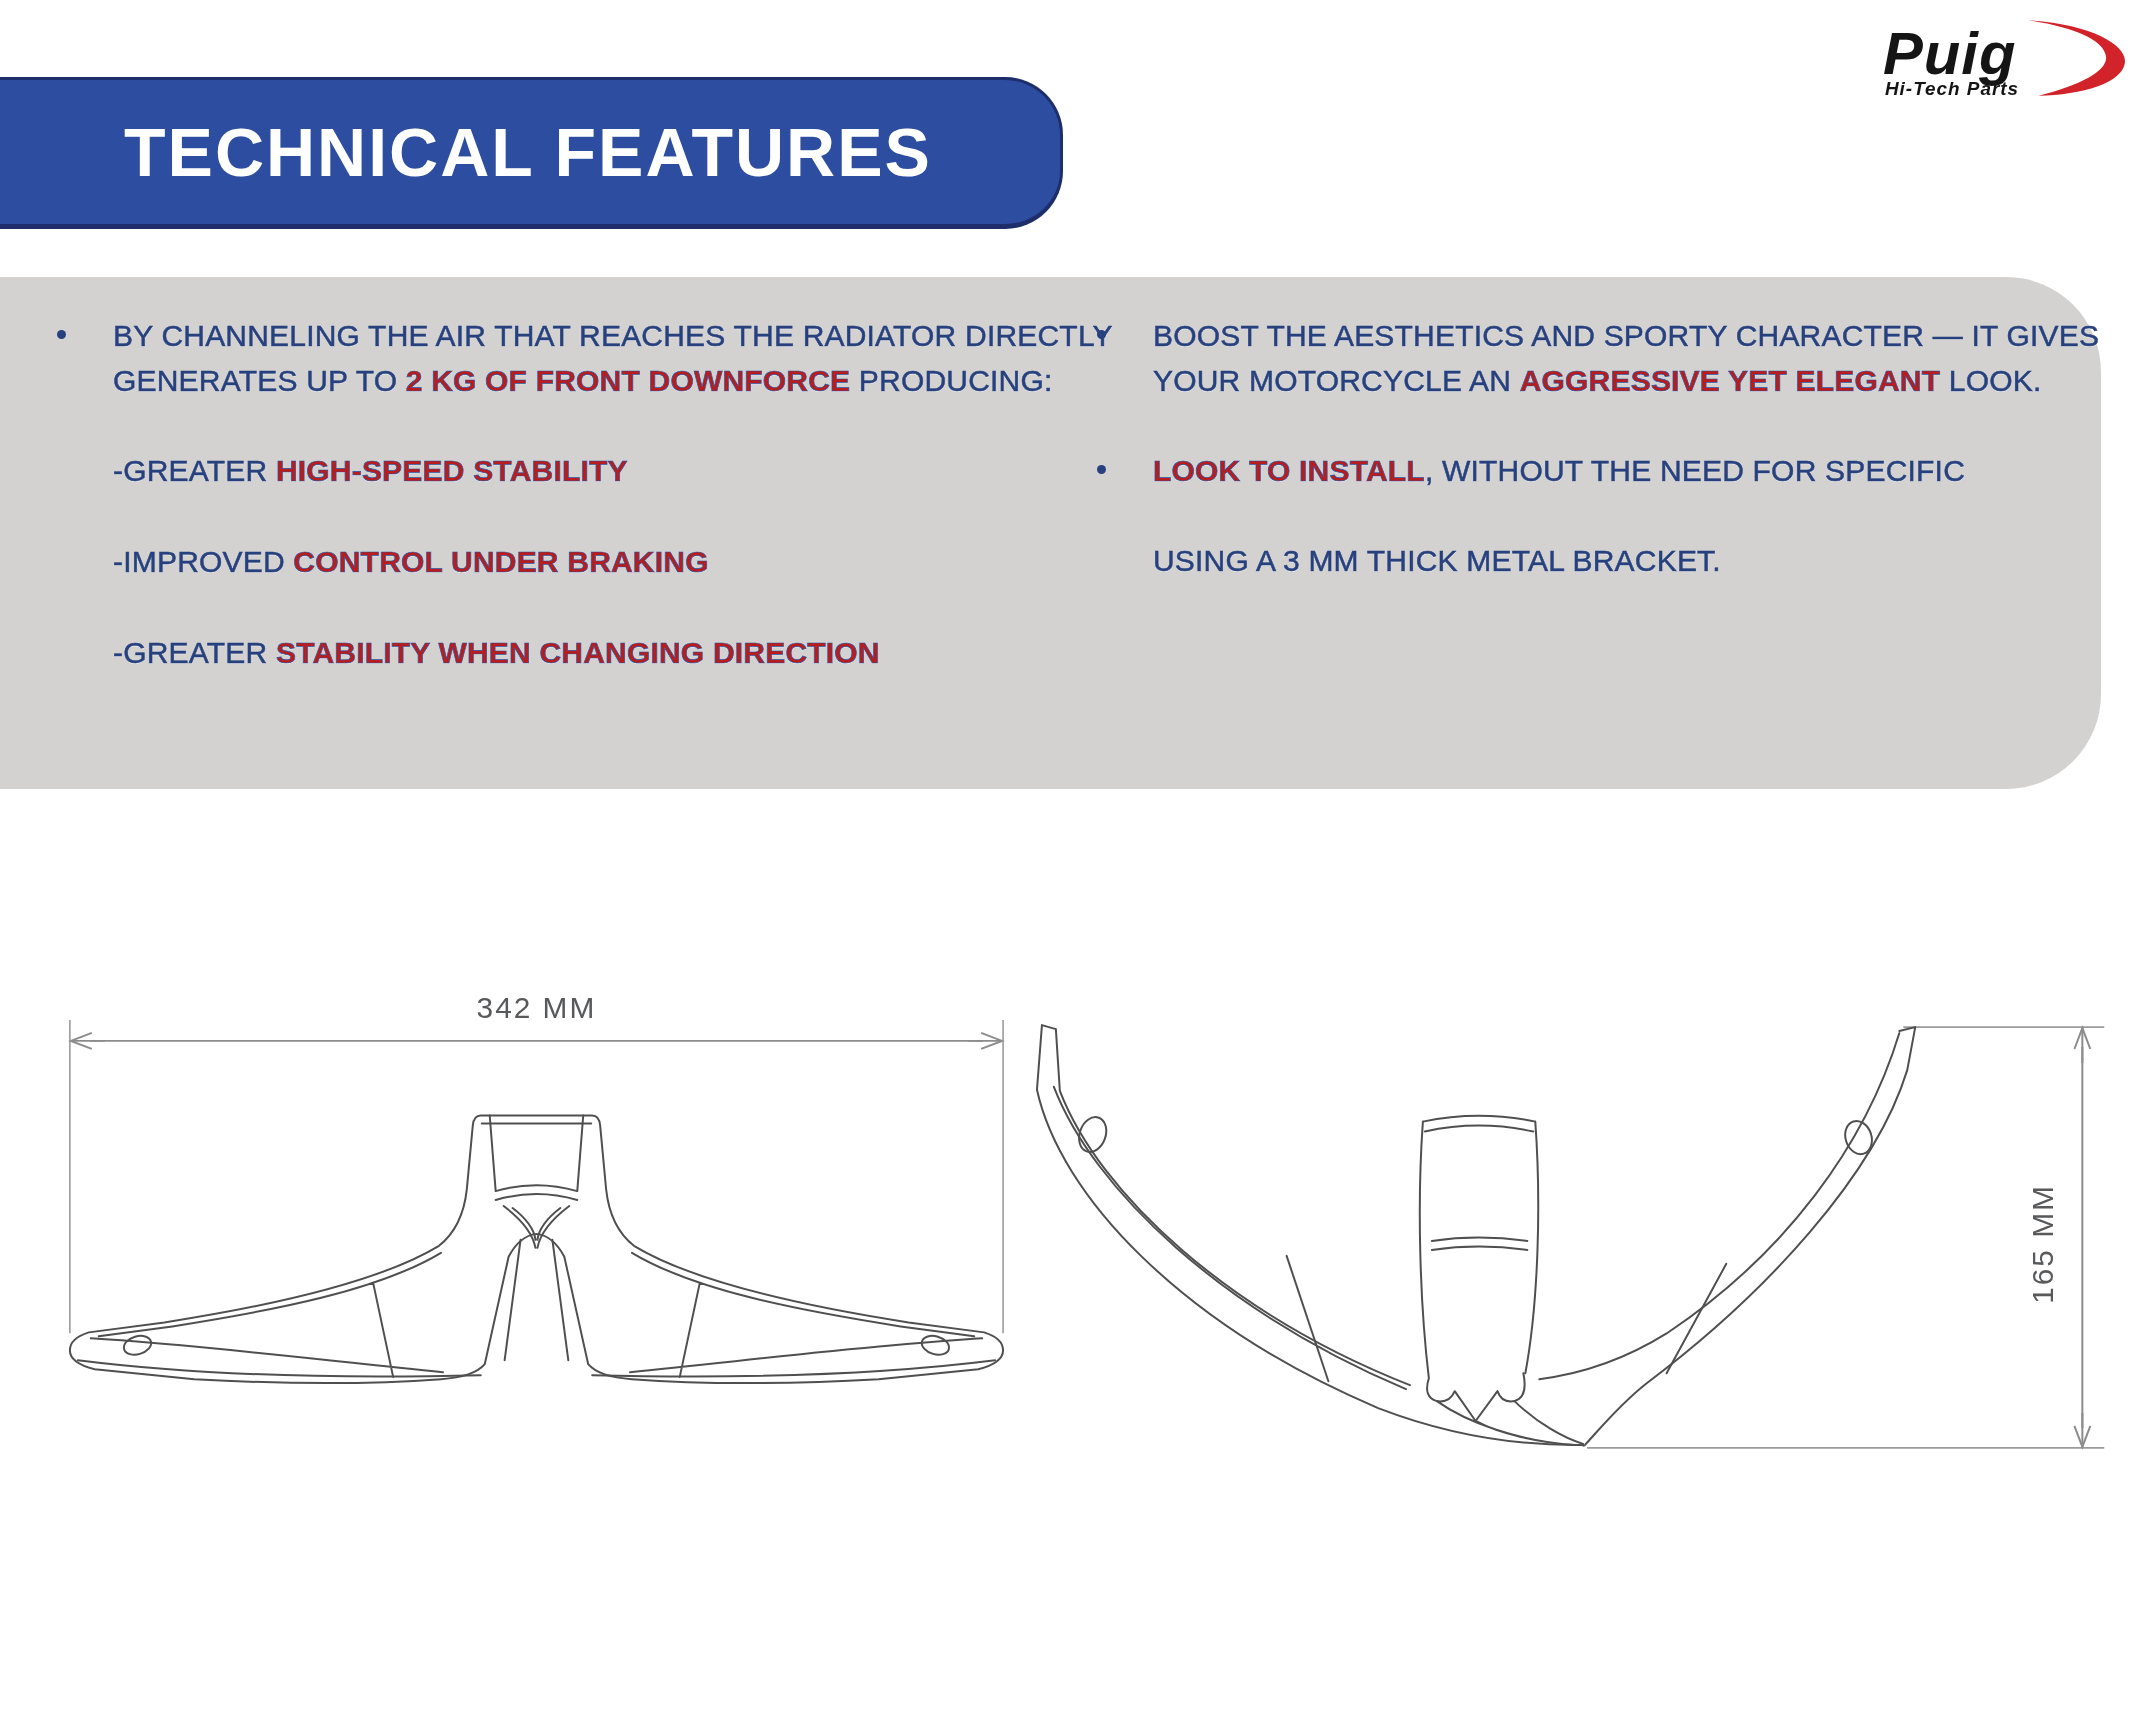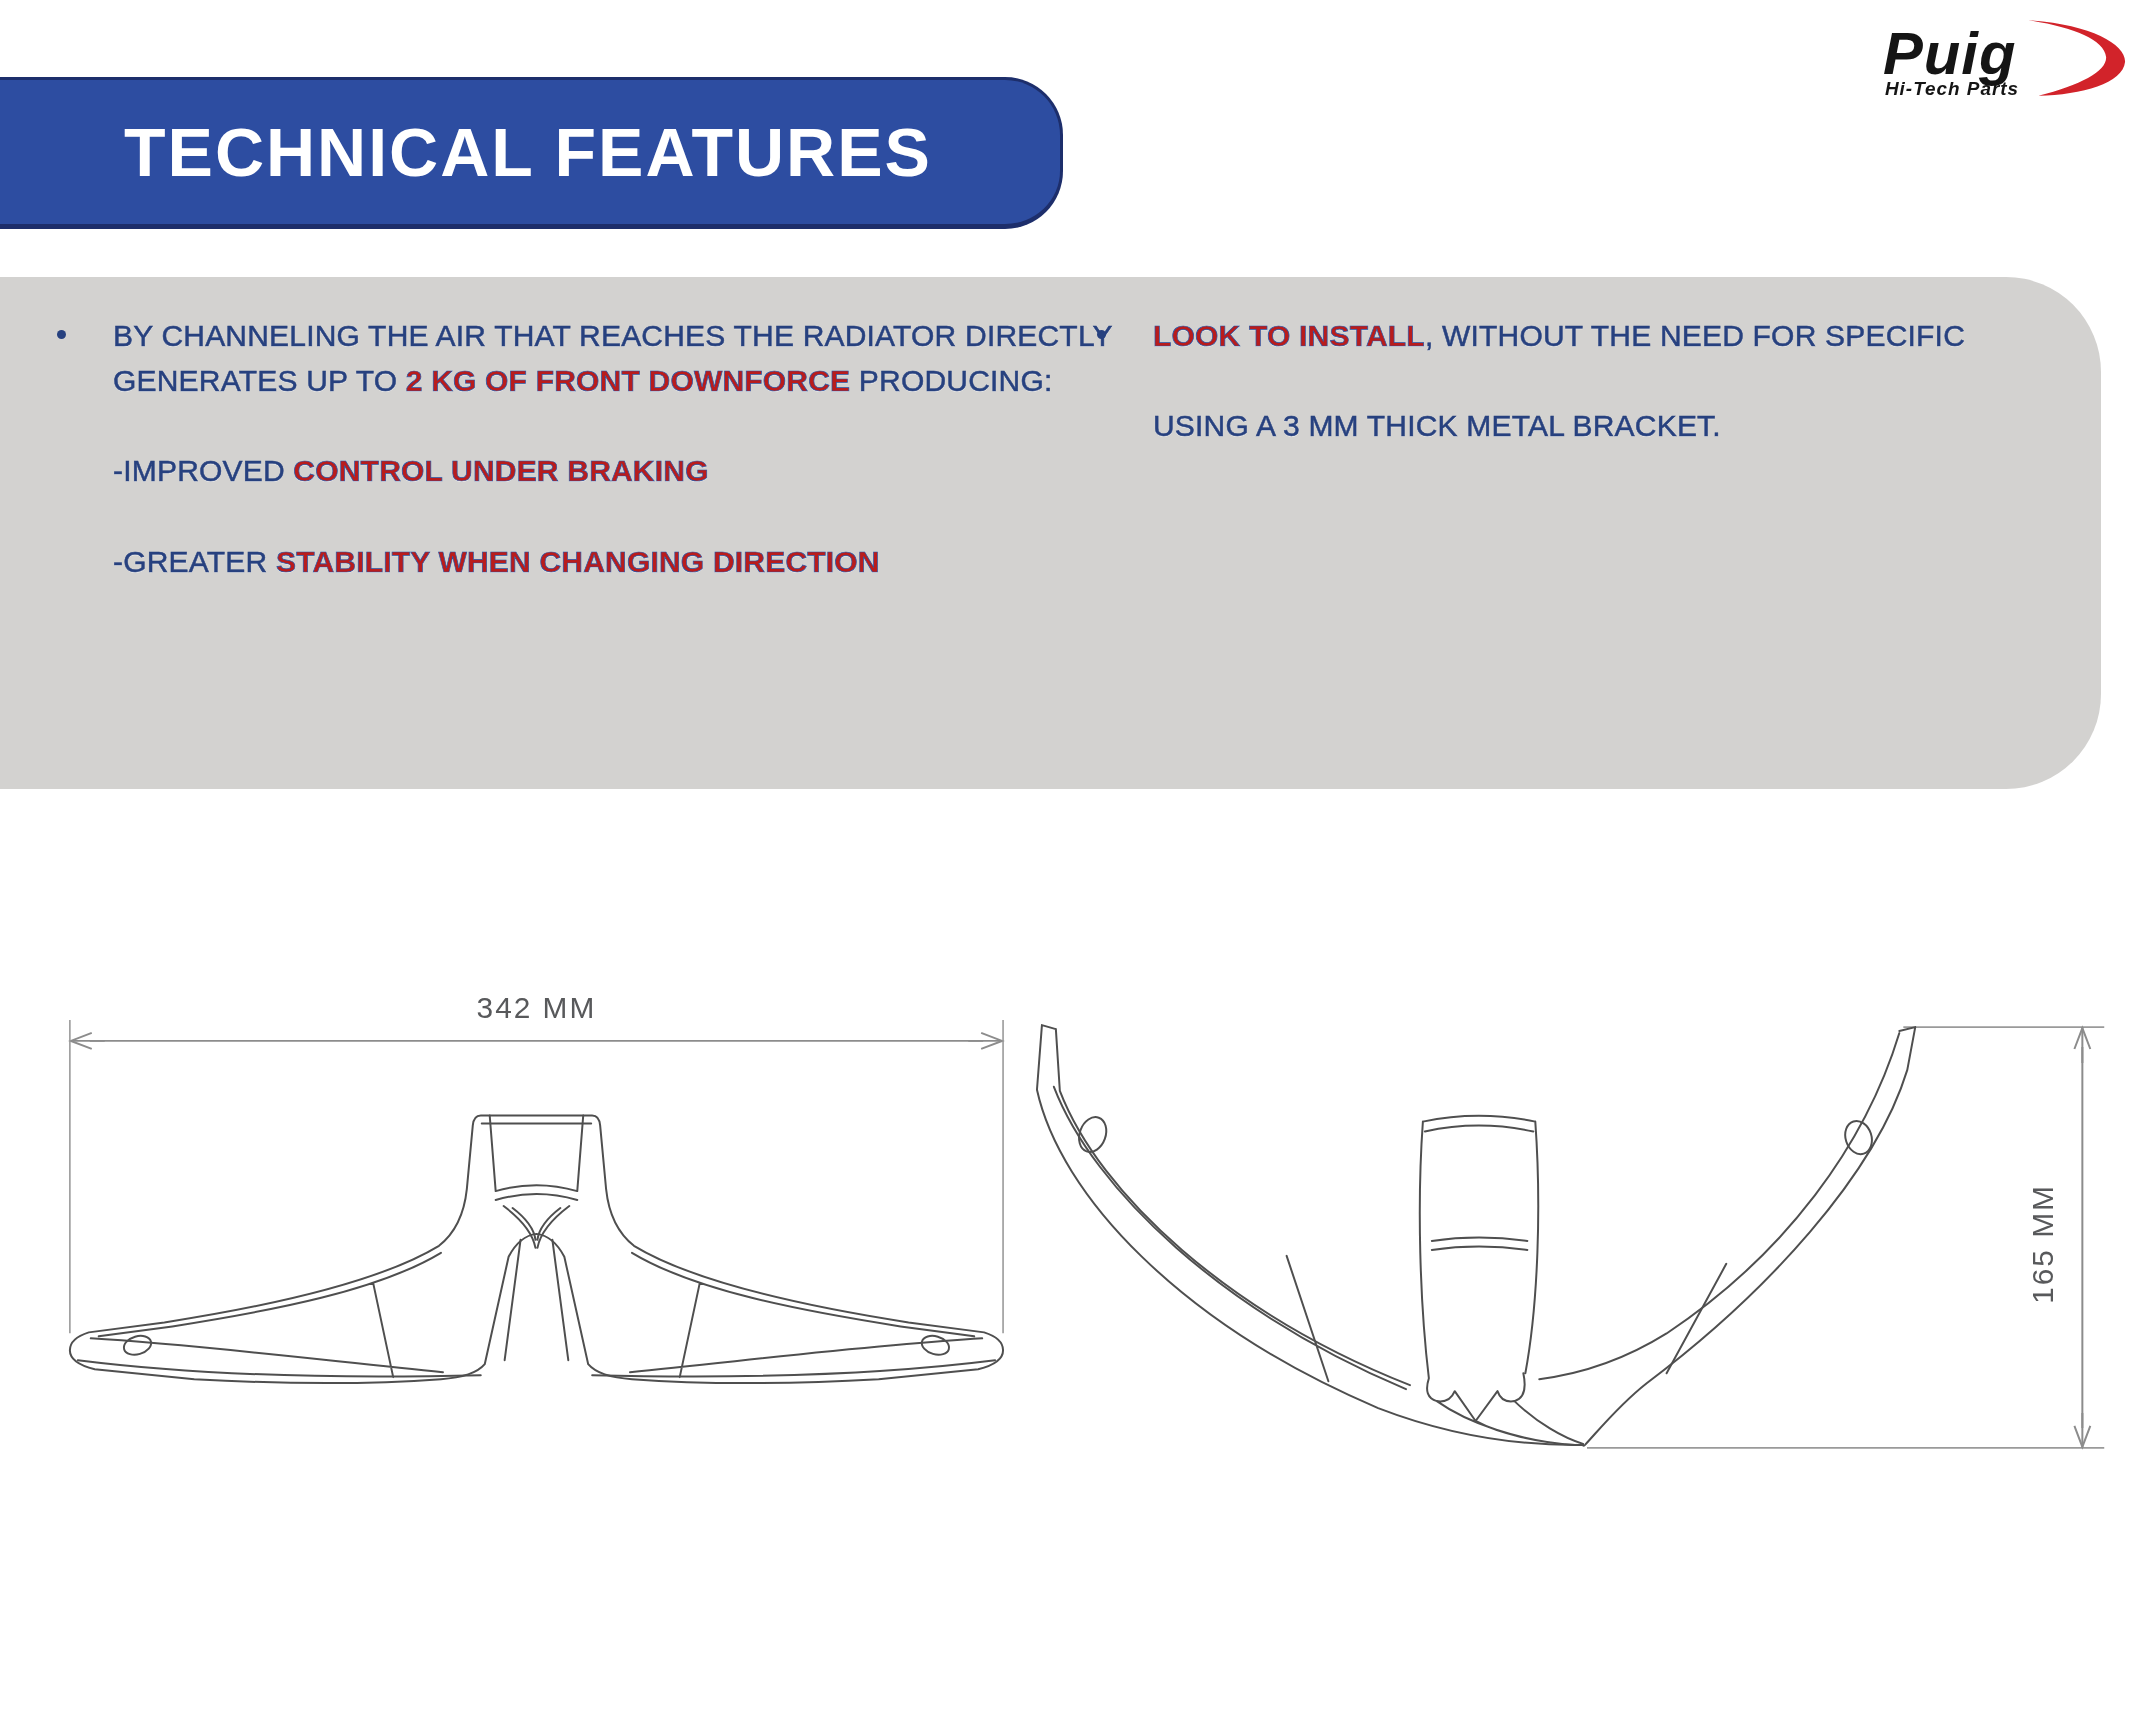--- a/index.html
+++ b/index.html
@@ -70,25 +70,31 @@
   </svg>
 
   <div class="panel">
 
     <div class="col left">
       <div class="item">
         <span class="dot"></span>
         <p class="para"><span>BY CHANNELING THE AIR THAT REACHES THE RADIATOR DIRECTLY</span><br>
           <span>GENERATES UP TO </span><b>2 KG OF FRONT DOWNFORCE</b><span> PRODUCING:</span></p>
       </div>
+      <p class="para sub"><span>-GREATER </span><b>HIGH-SPEED STABILITY</b></p>
       <p class="para sub"><span>-IMPROVED </span><b>CONTROL UNDER BRAKING</b></p>
       <p class="para sub"><span>-GREATER </span><b>STABILITY WHEN CHANGING DIRECTION</b></p>
     </div>
 
     <div class="col right">
+      <div class="item">
+        <span class="dot"></span>
+        <p class="para"><span>BOOST THE AESTHETICS AND SPORTY CHARACTER — IT GIVES</span><br>
+          <span>YOUR MOTORCYCLE AN </span><b>AGGRESSIVE YET ELEGANT</b><span> LOOK.</span></p>
+      </div>
       <div class="item">
         <span class="dot"></span>
         <p class="para"><b>LOOK TO INSTALL</b><span>, WITHOUT THE NEED FOR SPECIFIC</span><br>
           <br>
           <span>USING A 3 MM THICK METAL BRACKET.</span></p>
       </div>
     </div>
   </div>
 
   <svg class="drawing draw-front" viewBox="0 0 975 445">

